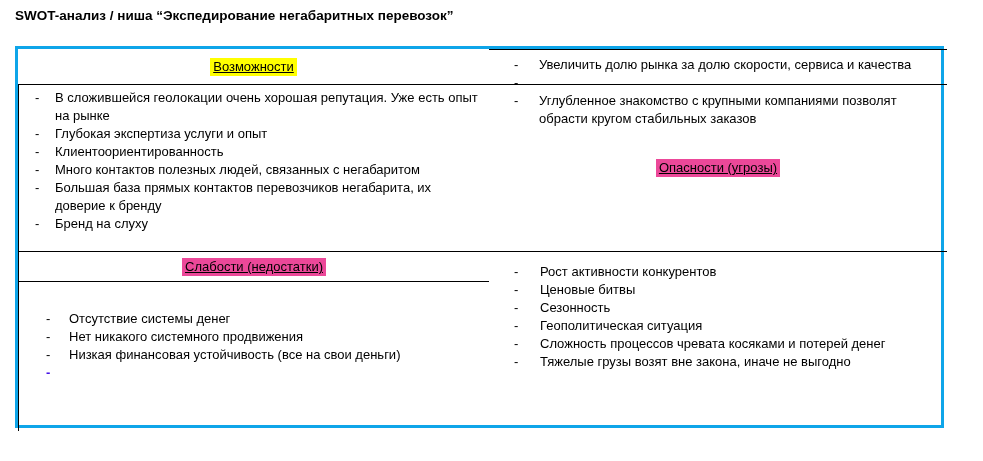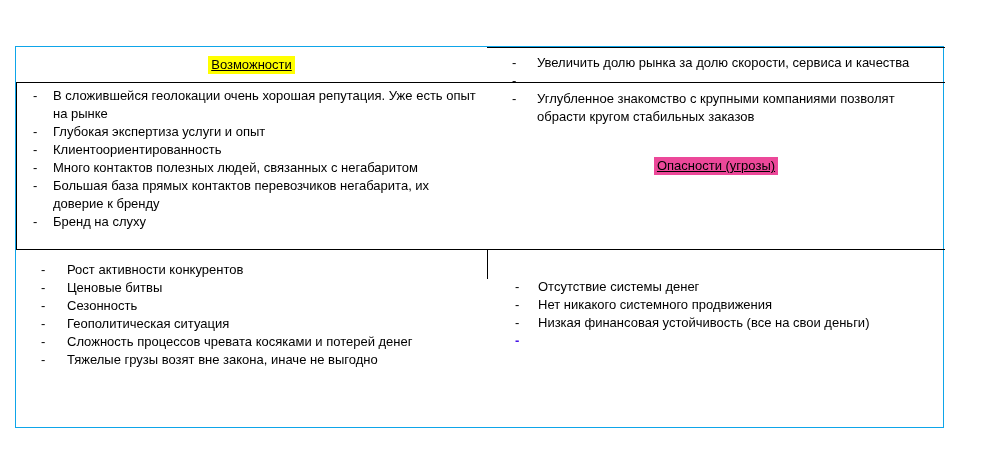--- a/index.html
+++ b/index.html
@@ -20,21 +20,21 @@
     white-space: nowrap;
   }
 
   .swot-table {
     position: absolute;
     left: 15px; top: 46px;
     width: 929px; height: 382px;
     display: grid;
     grid-template-columns: 471px 458px;
     grid-template-rows: 35px 167px 30px 150px;
-    border: 1px solid #0ea5e9;
+    border: 3px solid #0ea5e9;
   }
   .cell { border: 0 solid #000; }
   .cell.col-right { border-left: 1px solid #000; }
   .cell.row-border-top { border-top: 1px solid #000; }
 
   .cell-header {
     display: flex;
     align-items: center;
     justify-content: center;
   }
@@ -67,20 +67,21 @@
   .q-weaknesses { padding: 28px 0 0 27px; }
   .q-weaknesses .marker { width: 23px; }
 
   .marker-blue { color: #4613e6; font-weight: bold; }
 </style>
 </head>
 <body>
 
 <div class="page">
 
+  <div class="doc-title">SWOT-анализ / ниша “Экспедирование негабаритных перевозок”</div>
 
   <div class="swot-table">
 
     <div class="cell cell-header col-left">
       <span class="hl hl-yellow">Возможности</span>
     </div>
 
     <div class="cell cell-body row-border-top col-left q-opportunities">
       <div class="list">
         <div class="list-item">
@@ -123,20 +124,23 @@
         <div class="list-item">
           <span class="marker">-</span>
           <span class="txt">Бренд на слуху</span>
         </div>
       </div>
     </div>
 
     <div class="cell cell-header row-border-top col-left">
       <span class="hl hl-red">Опасности (угрозы)</span>
     </div>
+    <div class="cell cell-header row-border-top col-right">
+      <span class="hl hl-red">Слабости (недостатки)</span>
+    </div>
 
     <div class="cell cell-body row-border-top col-left q-threats">
       <div class="list">
         <div class="list-item">
           <span class="marker">-</span>
           <span class="txt">Рост активности конкурентов</span>
         </div>
         <div class="list-item">
           <span class="marker">-</span>
           <span class="txt">Ценовые битвы</span>

